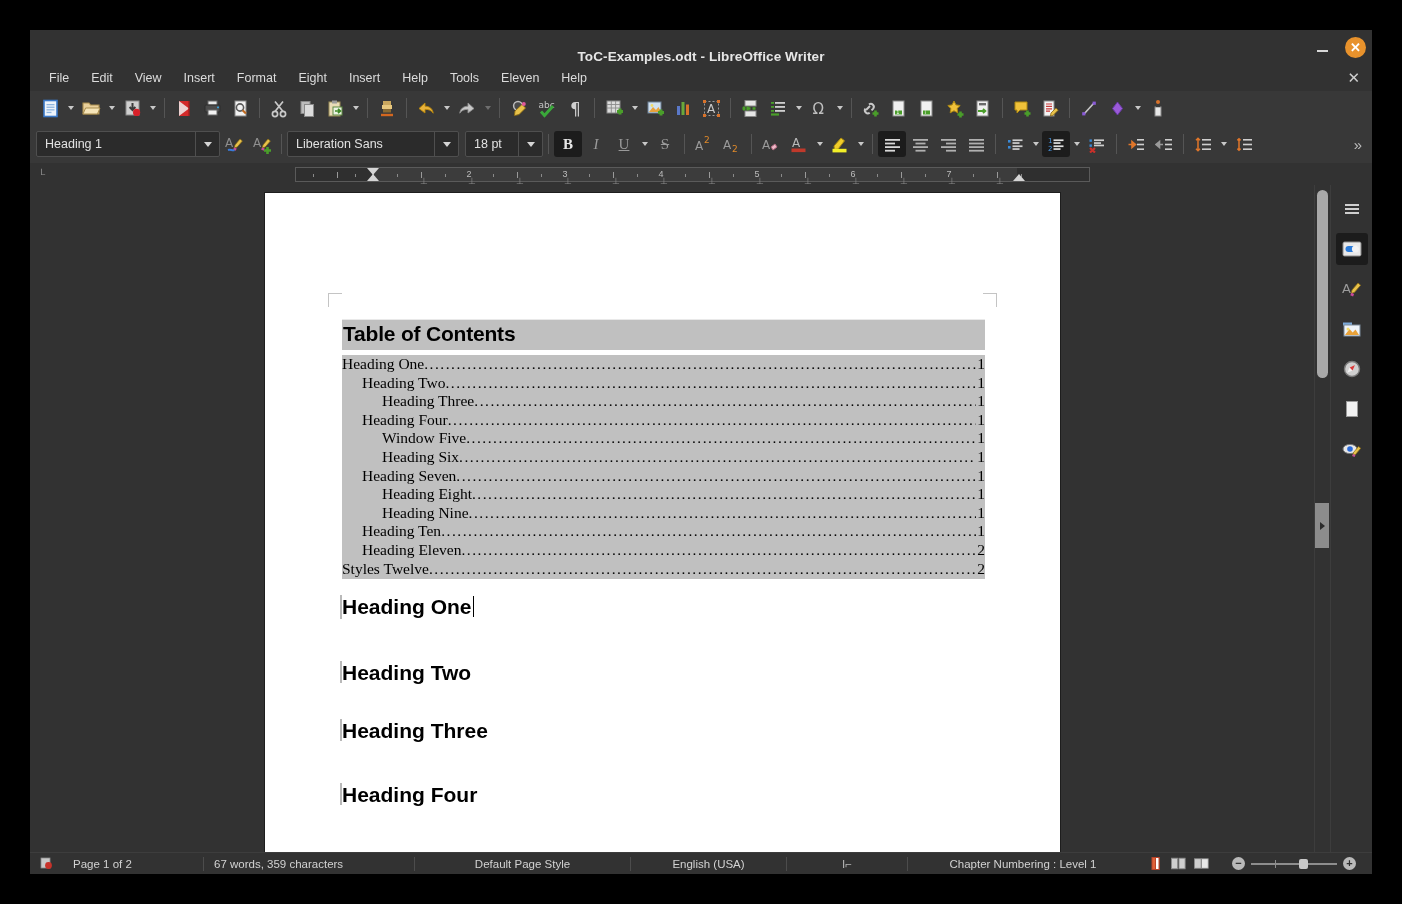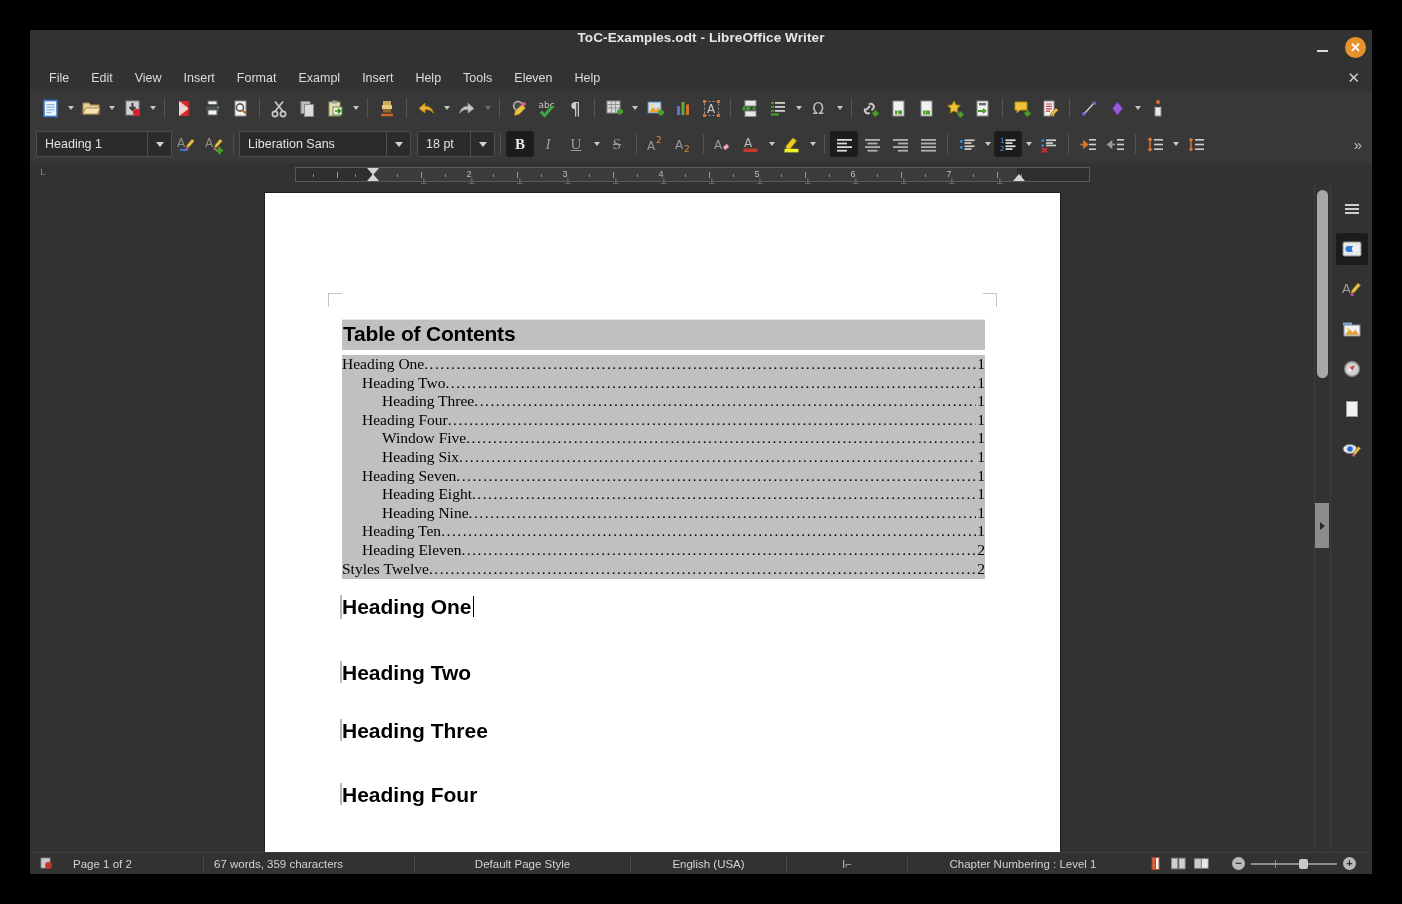--- a/index.html
+++ b/index.html
@@ -13,21 +13,21 @@
     position: absolute; left: 30px; top: 30px;
     width: 1342px; height: 844px;
     background: #323232;
     display: flex; flex-direction: column;
     overflow: hidden;
   }
 
   
   .titlebar {
     height: 34px; background: #323232;
-    display: flex; align-items: flex-start; justify-content: center;
+    display: flex; align-items: flex-end; justify-content: center;
     position: relative; flex: none;
   }
   .titlebar .title {
     color: #e6e6e6; font-size: 13.5px; font-weight: bold;
     letter-spacing: .1px;
   }
   .win-btns { position: absolute; right: 6px; top: 0; height: 34px;
               display: flex; align-items: center; gap: 12px; }
   .win-min { width: 22px; height: 22px; display: flex; align-items: flex-end;
              justify-content: center; cursor: pointer; }
@@ -87,21 +87,21 @@
     white-space: nowrap; overflow: hidden;
   }
   .combo .cbtn {
     width: 24px; height: 24px; display: flex; align-items: center;
     justify-content: center; border-left: 1px solid #4f4f4f; cursor: pointer;
   }
   .combo .cbtn:after {
     content: ""; border-left: 4.5px solid transparent; border-right: 4.5px solid transparent;
     border-top: 5px solid #d5d5d5;
   }
-  .combo.style-combo { width: 136px; }
+  .combo.style-combo { width: 184px; }
   .combo.font-combo  { width: 172px; }
   .combo.size-combo  { width: 78px; }
 
   
   .rulerRow { height: 22px; background: #323232; display: flex; align-items: center;
               flex: none; position: relative; }
   .ruler-corner { position: absolute; left: 8px; color: #9b9b9b; font-size: 10px; }
   .ruler {
     position: absolute; left: 265px; top: 4px; width: 795px; height: 15px;
     background: #3c3c3c; border: 1px solid #5a5a5a;
@@ -247,21 +247,21 @@
       <div class="win-close">✕</div>
     </div>
   </div>
 
   <div class="menubar">
     <div class="mi">File</div>
     <div class="mi">Edit</div>
     <div class="mi">View</div>
     <div class="mi">Insert</div>
     <div class="mi">Format</div>
-    <div class="mi">Exampl</div>
+    <div class="mi">Eight</div>
     <div class="mi">Insert</div>
     <div class="mi">Help</div>
     <div class="mi">Tools</div>
     <div class="mi">Eleven</div>
     <div class="mi">Help</div>
     <div class="doc-close">✕</div>
   </div>
 
   <div class="toolbar">
 

